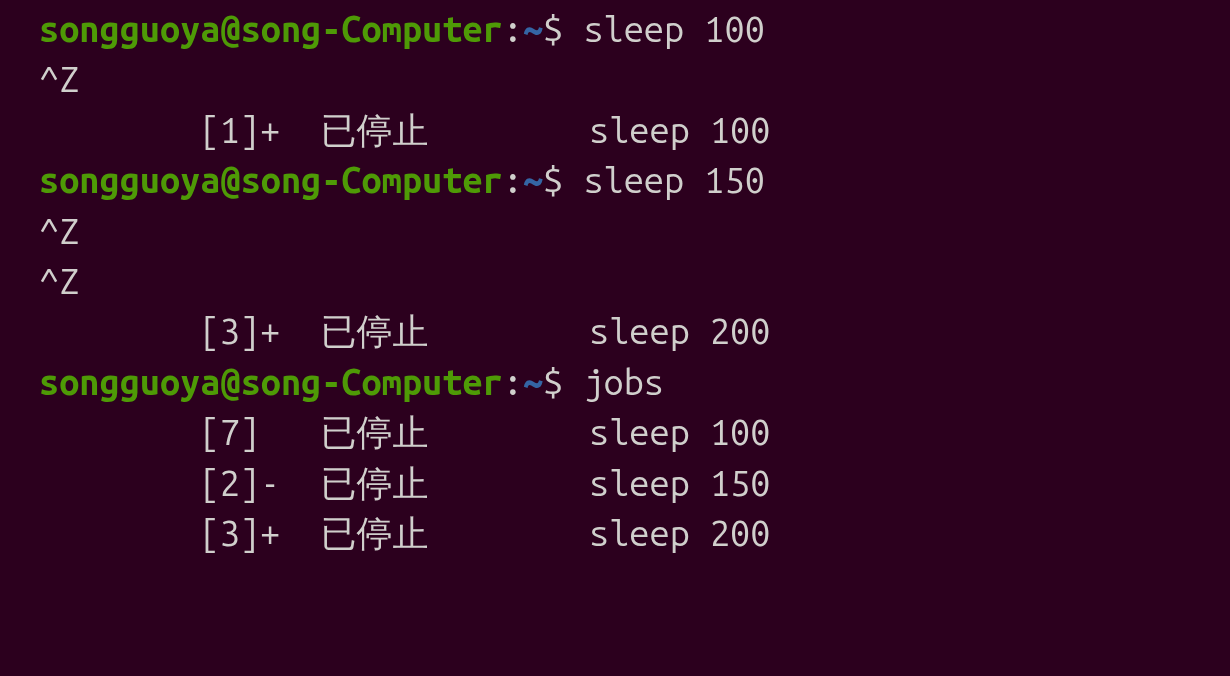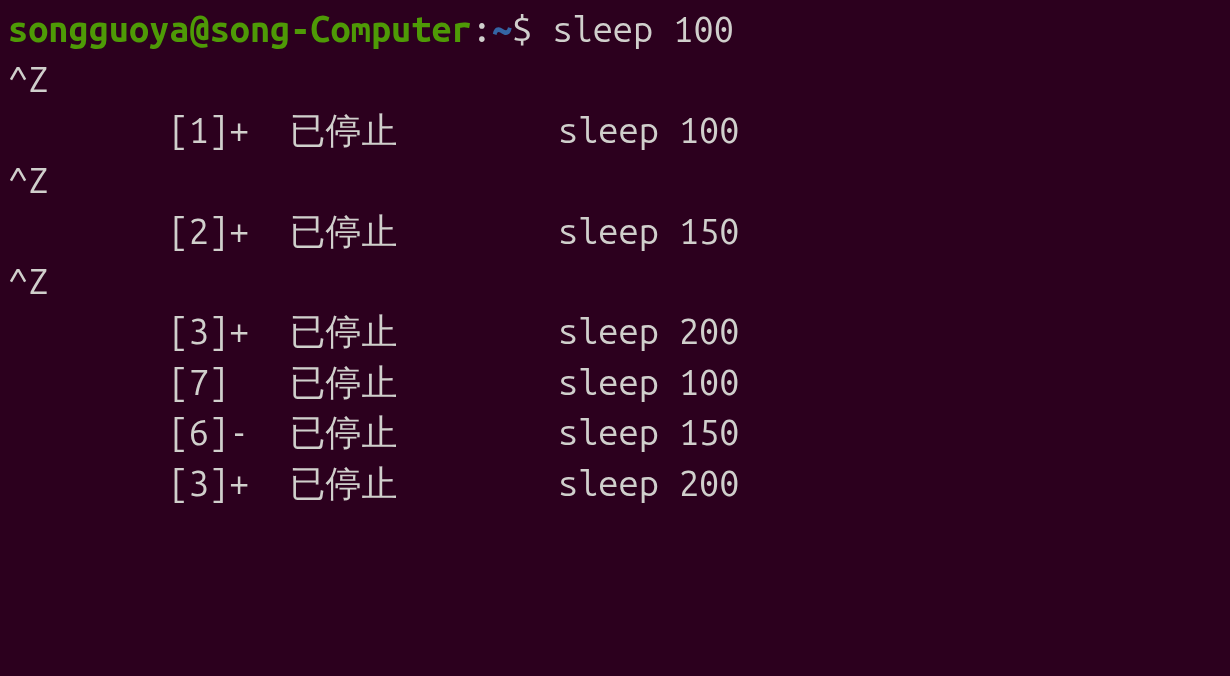--- a/index.html
+++ b/index.html
@@ -13,20 +13,21 @@
     font-size: 36px;
     line-height: 1.4;
     color: #d0cfcc;
     padding: 4px 8px;
     width: 1230px;
     height: 676px;
     overflow: hidden;
   }
   .line {
     white-space: pre;
+    margin-left: 31px;
   }
   .user {
     color: #4e9a06;
     font-weight: bold;
   }
   .at {
     color: #4e9a06;
     font-weight: bold;
   }
   .host {
@@ -55,20 +56,21 @@
     text-align: center;
   }
 </style>
 </head>
 <body>
 
 <div id="terminal">
     <div class="line"><span class="user">songguoya</span><span class="at">@</span><span class="host">song-Computer</span><span class="colon">:</span><span class="path">~</span><span class="dollar">$ </span><span class="cmd">sleep 100</span></div>
     <div class="line"><span class="output">^Z</span></div>
     <div class="line"><span class="output job-col1">[1]+  已停止</span><span class="output">sleep 100</span></div>
+    <div class="line"><span class="user">songguoya</span><span class="at">@</span><span class="host">song-Computer</span><span class="colon">:</span><span class="path">~</span><span class="dollar">$ </span><span class="cmd">sleep 150</span></div>
     <div class="line"><span class="output">^Z</span></div>
-    <div class="line"><span class="output job-col1">[2]+  已停止</span><span class="output">sleep 150</span></div>
     <div class="line"><span class="output">^Z</span></div>
     <div class="line"><span class="output job-col1">[3]+  已停止</span><span class="output">sleep 200</span></div>
+    <div class="line"><span class="user">songguoya</span><span class="at">@</span><span class="host">song-Computer</span><span class="colon">:</span><span class="path">~</span><span class="dollar">$ </span><span class="cmd">jobs</span></div>
     <div class="line"><span class="output job-col1">[7]   已停止</span><span class="output">sleep 100</span></div>
-    <div class="line"><span class="output job-col1">[6]-  已停止</span><span class="output">sleep 150</span></div>
+    <div class="line"><span class="output job-col1">[2]-  已停止</span><span class="output">sleep 150</span></div>
     <div class="line"><span class="output job-col1">[3]+  已停止</span><span class="output">sleep 200</span></div>
   </div>
 
 </body></html>

